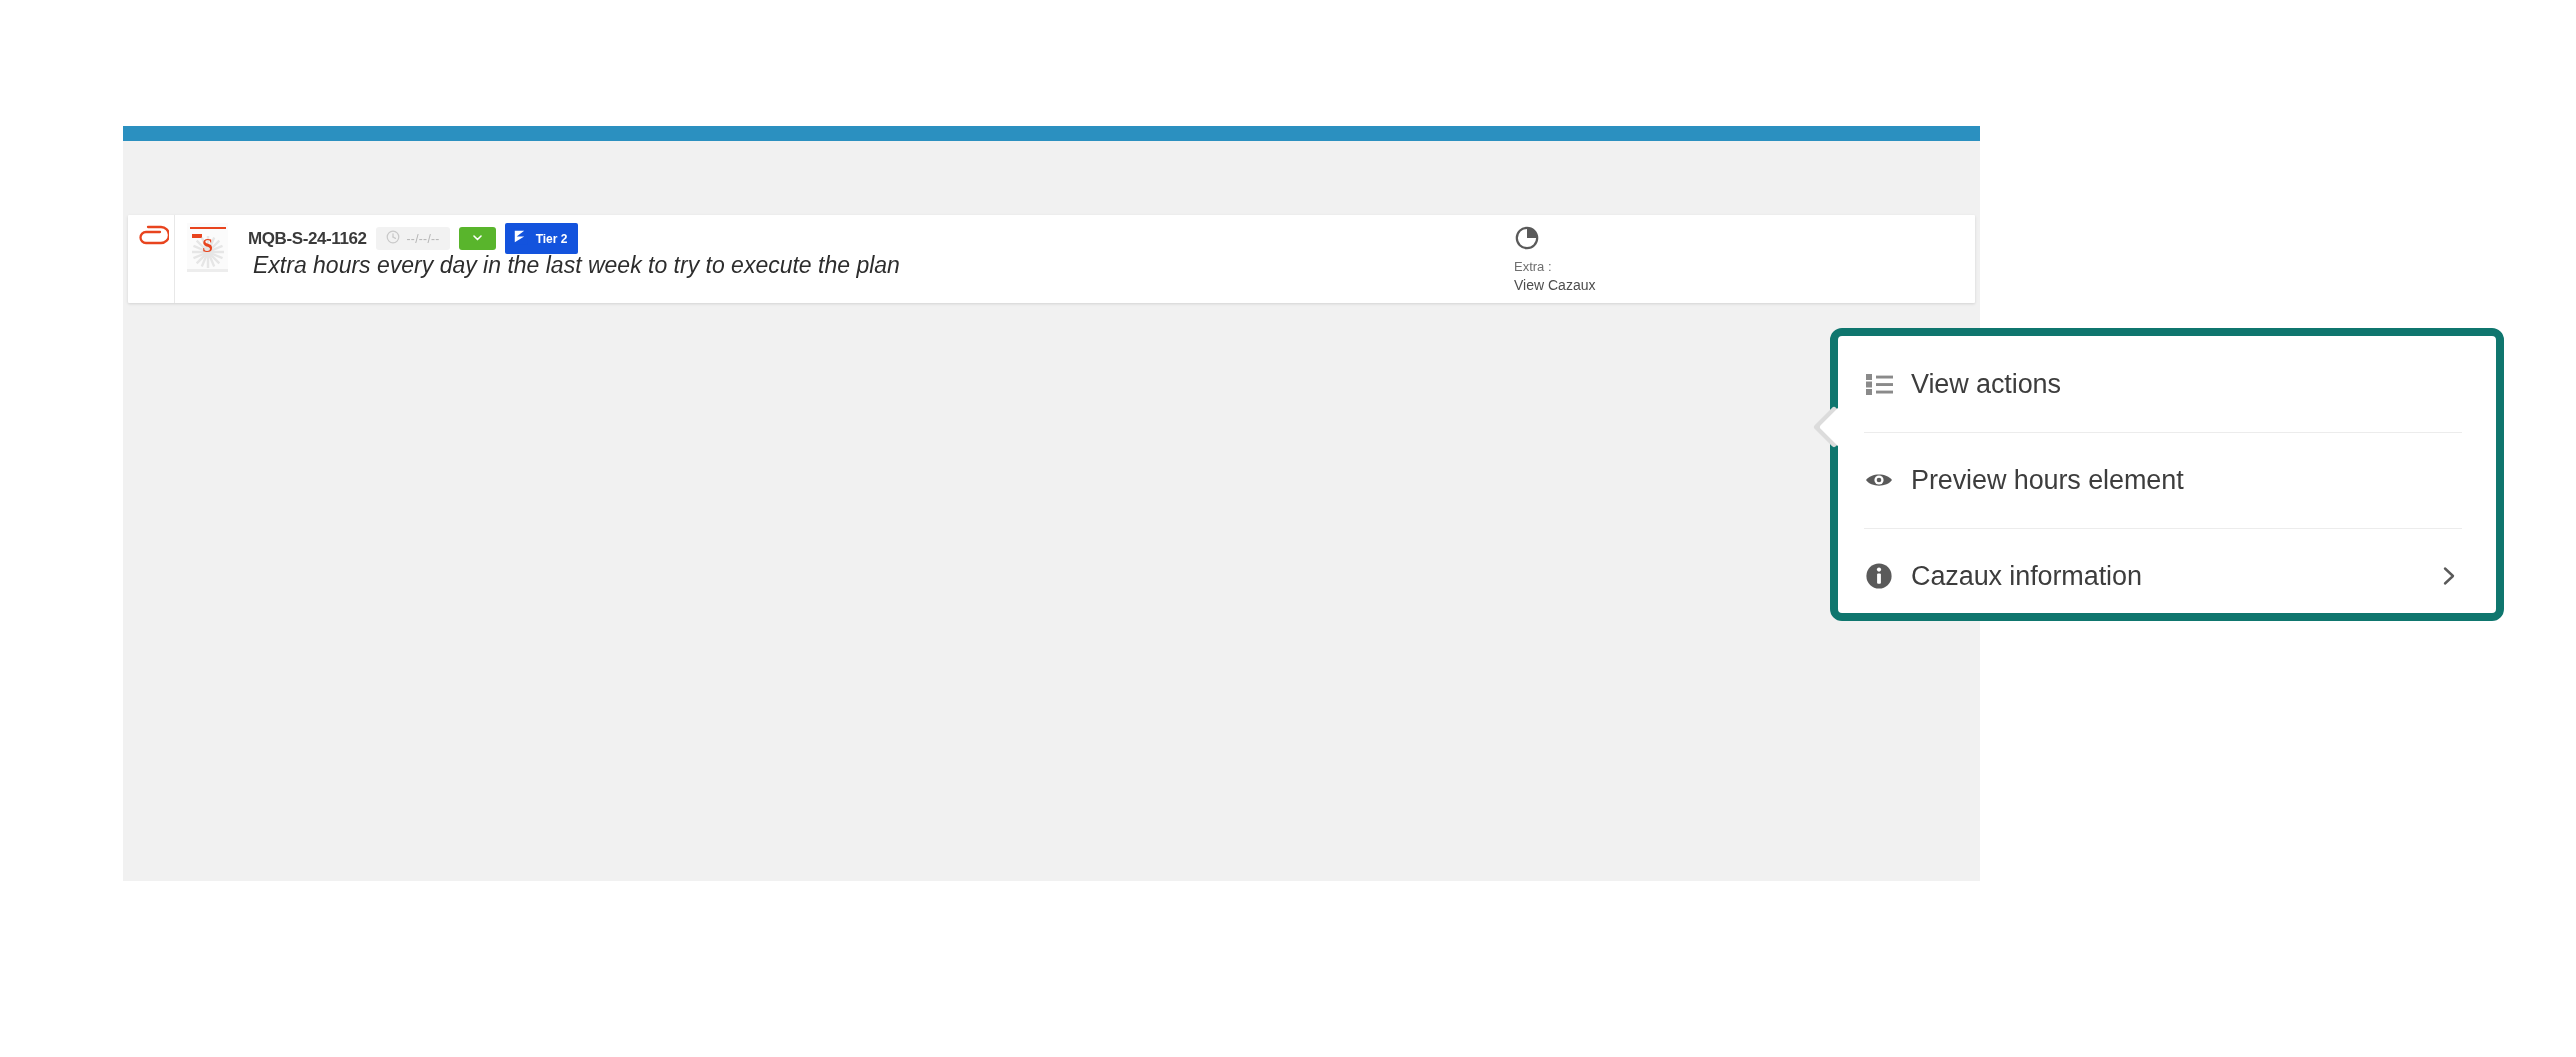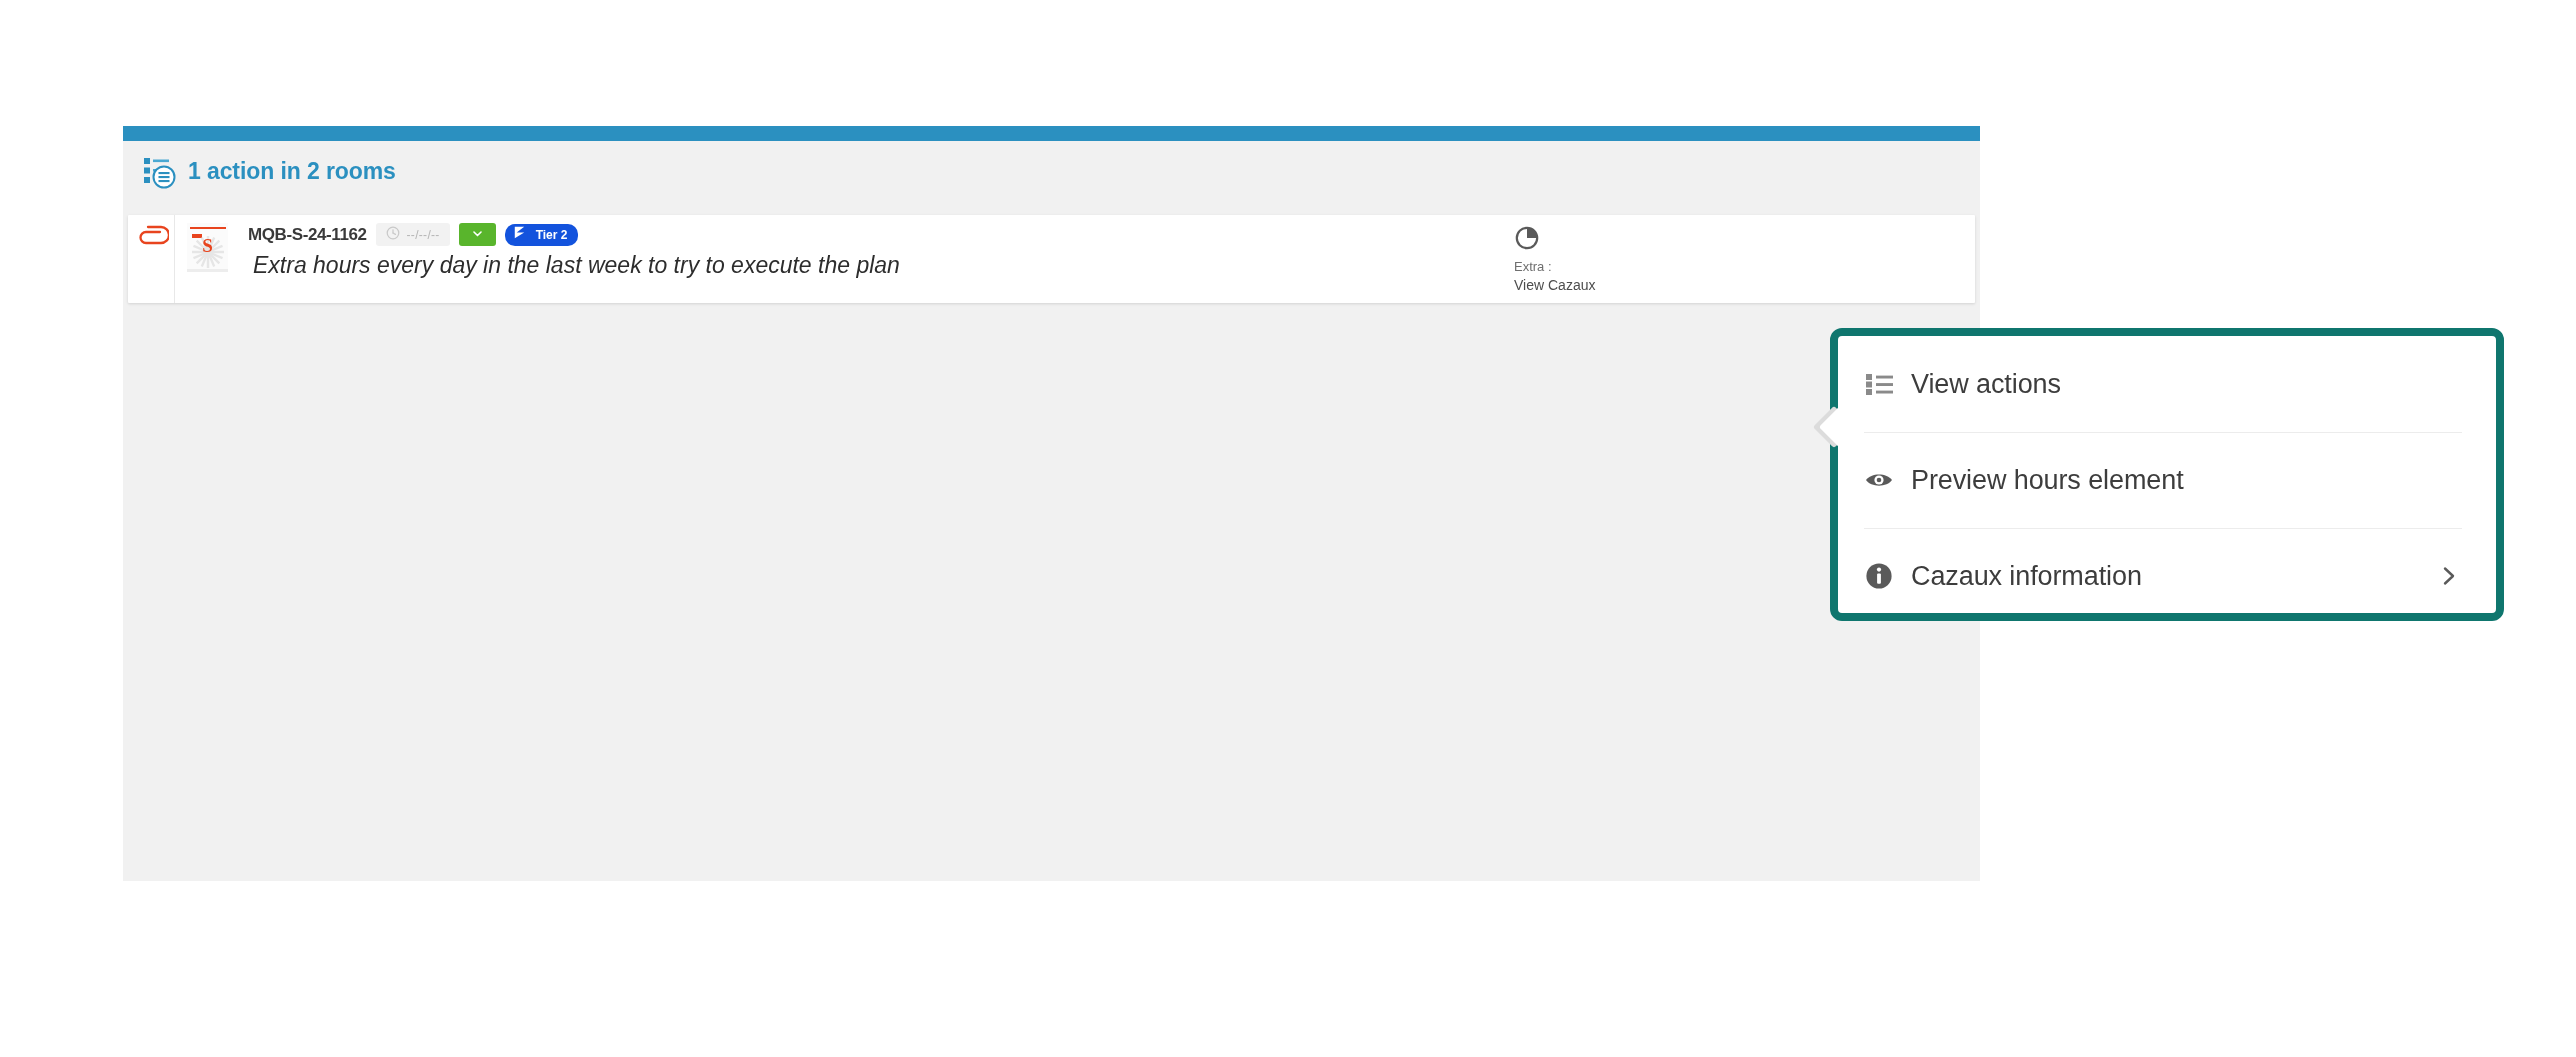--- a/index.html
+++ b/index.html
@@ -184,22 +184,22 @@
     border-radius: 3px;
     height: 23px;
     width: 37px;
     display: flex;
     align-items: center;
     justify-content: center;
   }
 
   .tier-badge {
     background: #1353dd;
-    border-radius: 10px;
-    height: 22px;
+    border-radius: 2px;
+    height: 31px;
     display: flex;
     align-items: center;
     padding: 0 11px 0 6px;
     gap: 8px;
   }
 
   .tier-label {
     font-size: 12px;
     font-weight: bold;
     color: #ffffff;
@@ -328,36 +328,20 @@
 </style>
 </head>
 <body>
 
 <div id="stage">
 
   <div class="panel">
 
     <div class="panel-topbar"></div>
 
-    <div class="panel-header">
-      <span class="header-icon">
-        <svg viewBox="0 0 34 34" width="34" height="34">
-          <rect x="1" y="3" width="6" height="6" fill="#2b90c0"></rect>
-          <rect x="10" y="4.5" width="16" height="2.6" fill="#4aa8d2"></rect>
-          <rect x="1" y="12.5" width="6" height="6" fill="#2b90c0"></rect>
-          <rect x="10" y="14" width="11" height="2.6" fill="#4aa8d2"></rect>
-          <rect x="1" y="22" width="6" height="6" fill="#2b90c0"></rect>
-          <circle cx="21" cy="22" r="10.5" fill="#ffffff" stroke="#2b90c0" stroke-width="2"></circle>
-          <rect x="15.5" y="17" width="11" height="2.1" fill="#2b90c0"></rect>
-          <rect x="15.5" y="21" width="11" height="2.1" fill="#2b90c0"></rect>
-          <rect x="15.5" y="25" width="11" height="2.1" fill="#2b90c0"></rect>
-        </svg>
-      </span>
-      <span class="header-title">1 action in 2 rooms</span>
-    </div>
 
     <div class="row-card">
 
       <span class="clip-icon">
         <svg viewBox="0 0 33 26" width="33" height="26">
           <path d="M24 7 H10 a5.5 5.5 0 0 0 0 11 H25 a8 8 0 0 0 0 -16 H12" fill="none" stroke="#e8441e" stroke-width="2.3" stroke-linecap="round"></path>
         </svg>
       </span>
 
       <div class="row-divider"></div>

